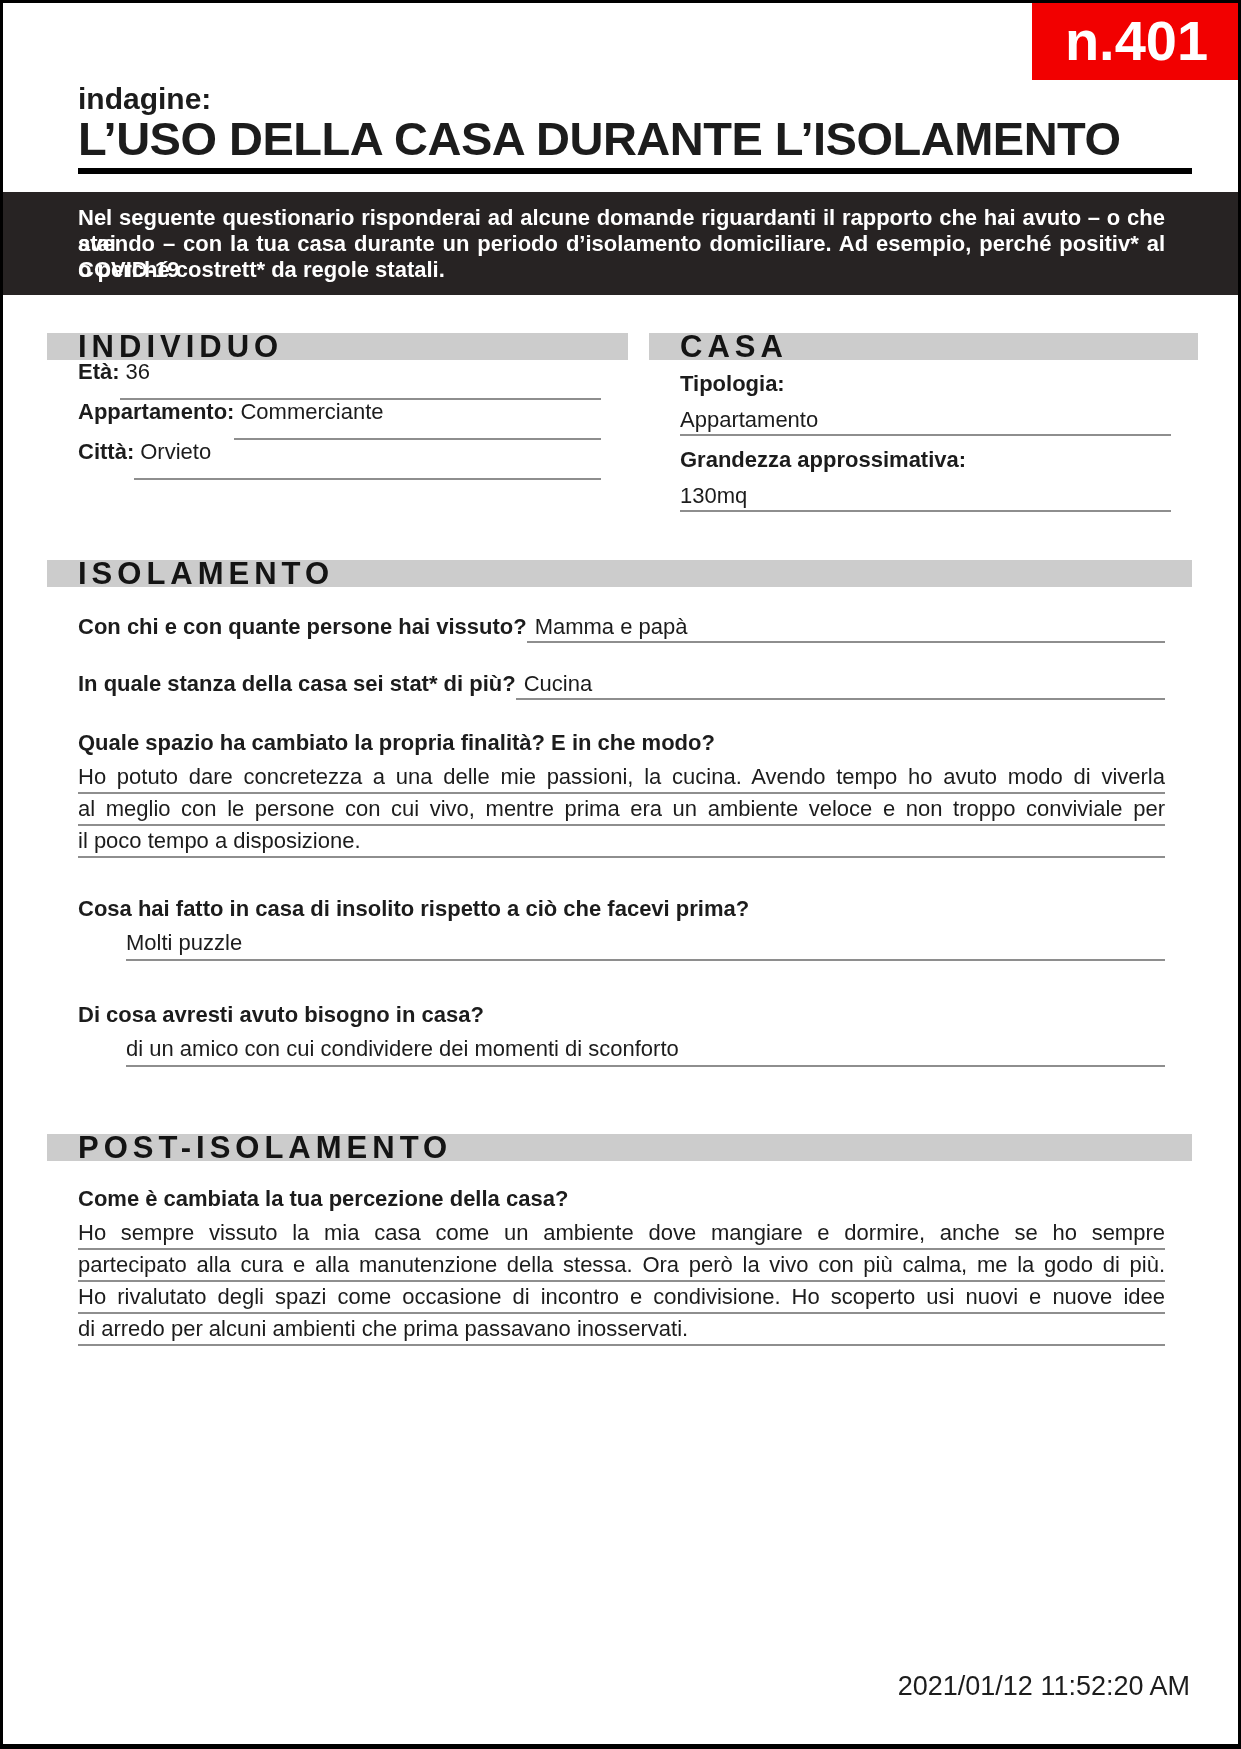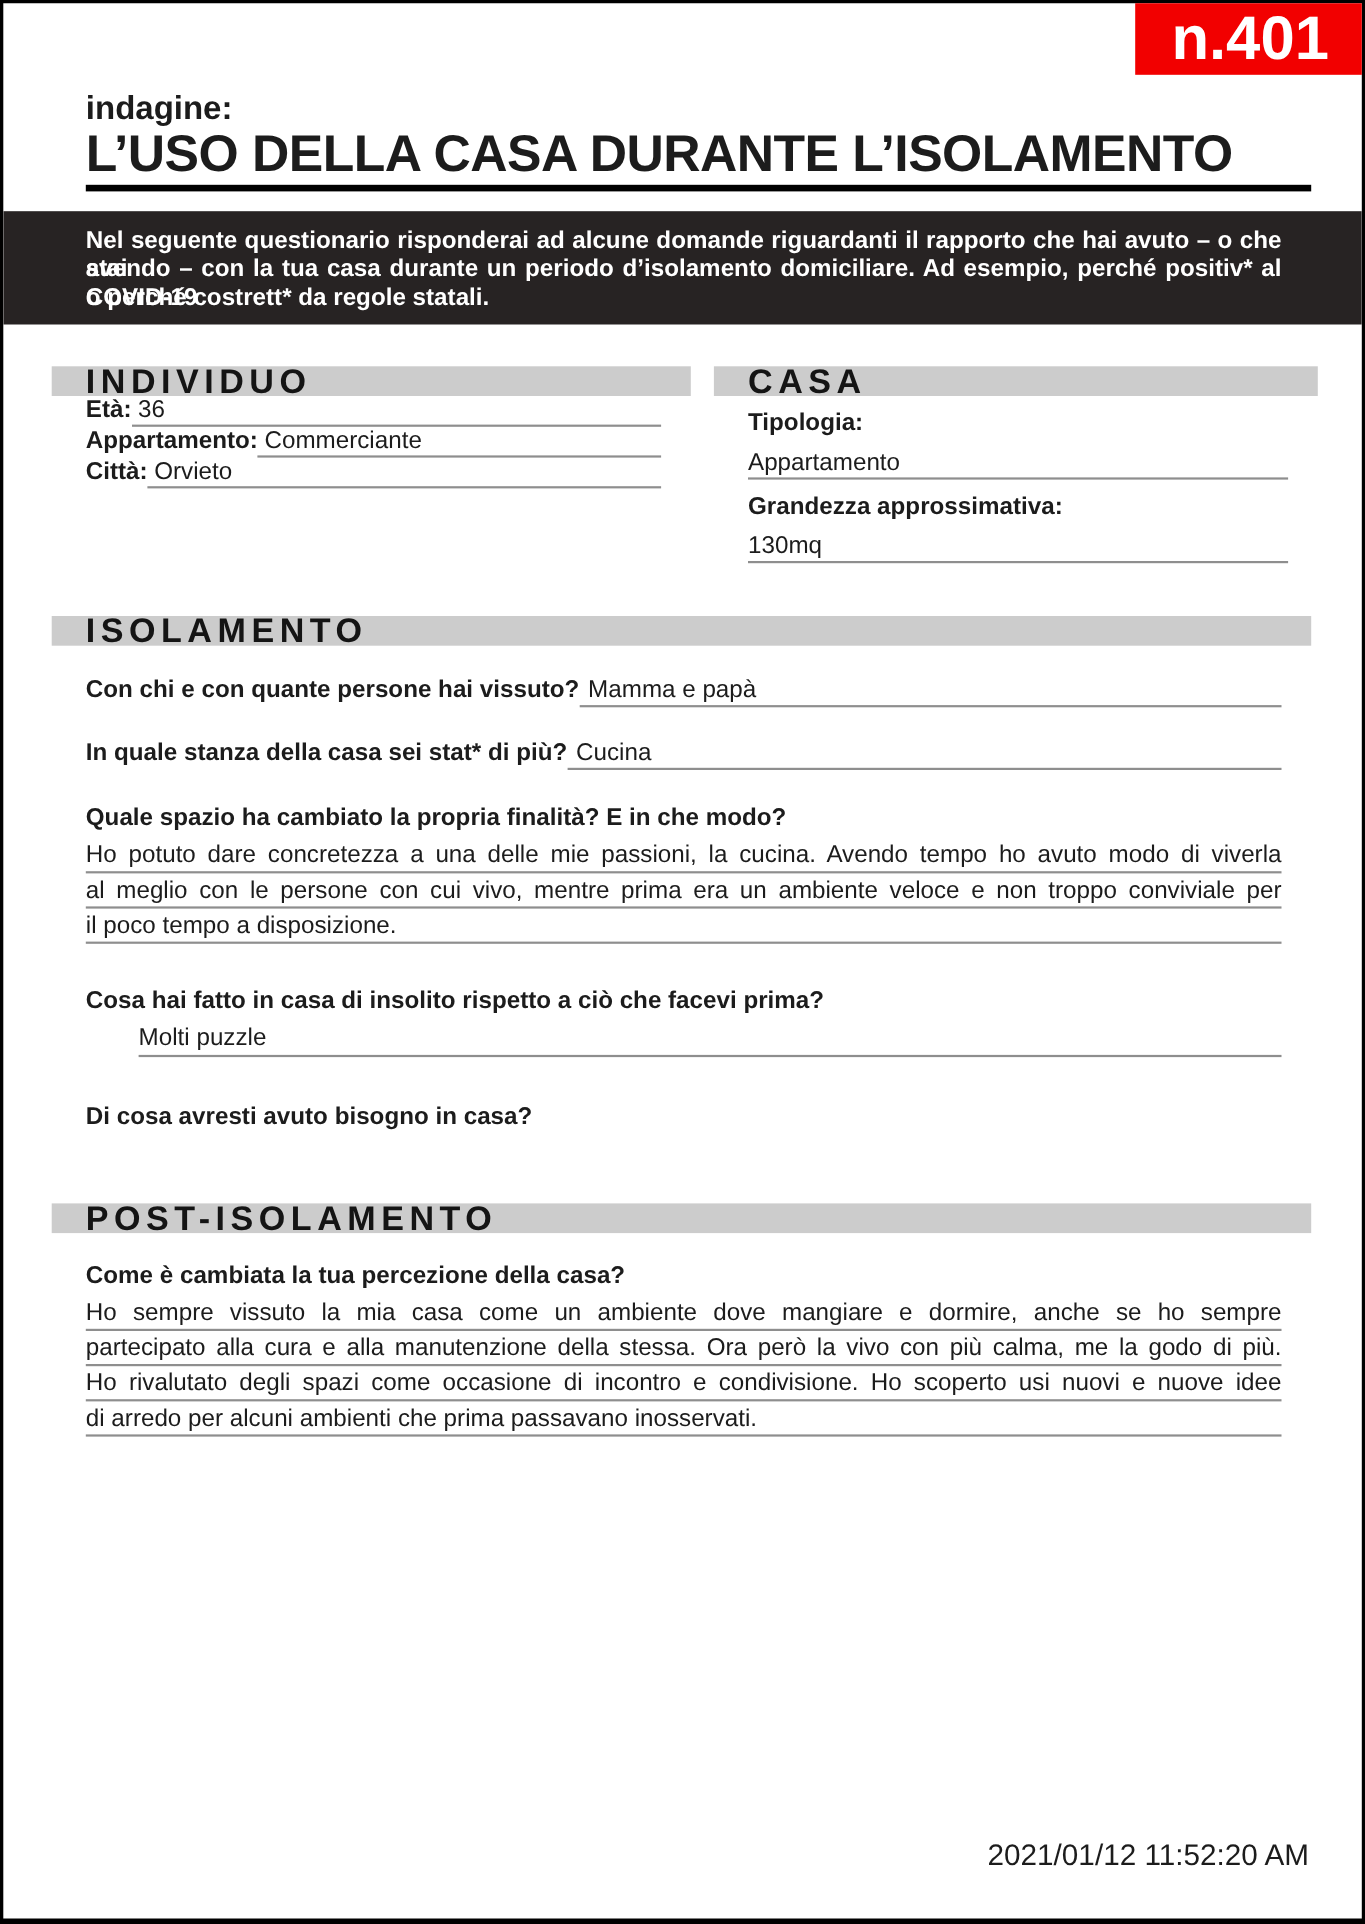--- a/index.html
+++ b/index.html
@@ -10,21 +10,21 @@
     border:3px solid #000;
     border-bottom-width:5px;
     background:#fff;
     overflow:hidden;
     font-family:"Liberation Sans", sans-serif;
     color:#1c1c1c;
   }
   
   .badge {
     position:absolute; top:-3px; right:-3px;
-    width:209px; height:68px;
+    width:209px; height:80px;
     background:#f20000;
     display:flex; align-items:center; justify-content:center;
     color:#fff; font-weight:bold; font-size:56px; letter-spacing:0px;
   }
   
   .header { margin:81px 46px 0 75px; }
   .kicker { font-size:30px; font-weight:bold; line-height:30px; }
   .title  {
     margin-top:2px;
     font-size:47px; font-weight:bold; line-height:46px; letter-spacing:-0.5px;
@@ -52,21 +52,21 @@
     font-size:31px; font-weight:bold; letter-spacing:5px; color:#141414;
   }
   .inner { padding:0 27px 0 31px; }
   
   .cols { display:flex; gap:21px; margin-top:38px; }
   .col-left  { width:581px; flex:0 0 auto; }
   .col-right { width:549px; flex:0 0 auto; }
   .field { display:flex; margin-top:0; font-size:22px; line-height:24px; }
   .field .flabel { font-weight:bold; white-space:nowrap; }
   .field .fvalue {
-    flex:1; padding-left:6px; padding-bottom:2px;
+    flex:1; padding-left:6px; padding-bottom:14px;
     border-bottom:2px solid #8e8e8e; white-space:nowrap;
   }
   .stack-label { margin-top:12px; font-size:22px; line-height:24px; font-weight:bold; }
   .stack-value {
     margin-top:12px; font-size:22px; line-height:24px;
     padding-bottom:2px; border-bottom:2px solid #8e8e8e;
   }
   
   .section-isolamento { margin-top:48px; }
   .section-post { margin-top:67px; }
@@ -164,20 +164,21 @@
         <div class="ruled">
             <div class="rline">Ho potuto dare concretezza a una delle mie passioni, la cucina. Avendo tempo ho avuto modo di viverla</div>
             <div class="rline">al meglio con le persone con cui vivo, mentre prima era un ambiente veloce e non troppo conviviale per</div>
             <div class="rline last">il poco tempo a disposizione.</div>
           </div>
 
         <div class="q-title mt-q4">Cosa hai fatto in casa di insolito rispetto a ciò che facevi prima?</div>
         <div class="answer-line">Molti puzzle</div>
 
         <div class="q-title mt-q5">Di cosa avresti avuto bisogno in casa?</div>
+        <div class="answer-line">di un amico con cui condividere dei momenti di sconforto</div>
 
       </div>
     </div>
 
     <div class="section-post">
       <div class="bar">POST-ISOLAMENTO</div>
       <div class="inner">
         <div class="q-title mt-q6">Come è cambiata la tua percezione della casa?</div>
         <div class="ruled">
             <div class="rline">Ho sempre vissuto la mia casa come un ambiente dove mangiare e dormire, anche se ho sempre</div>

